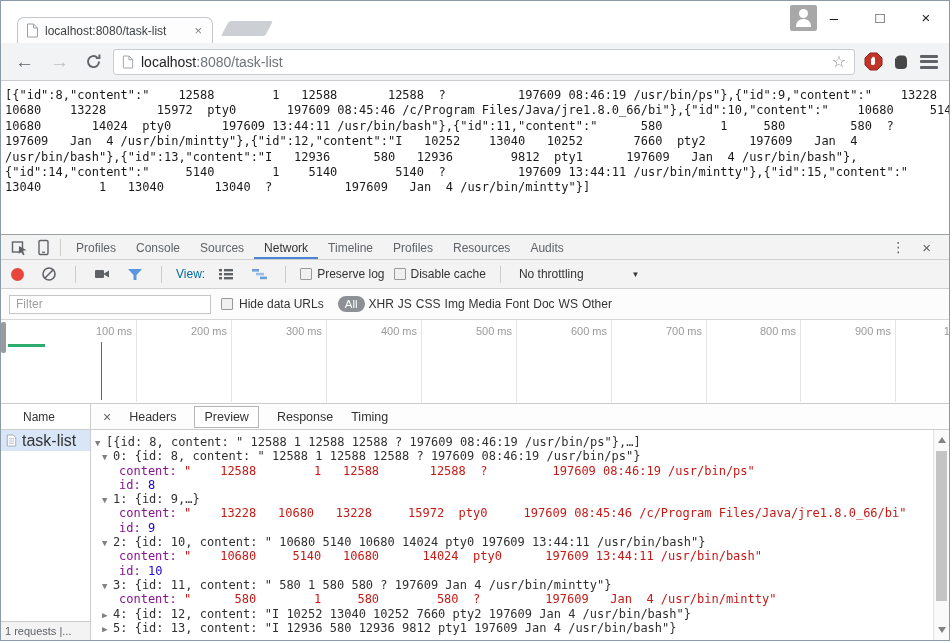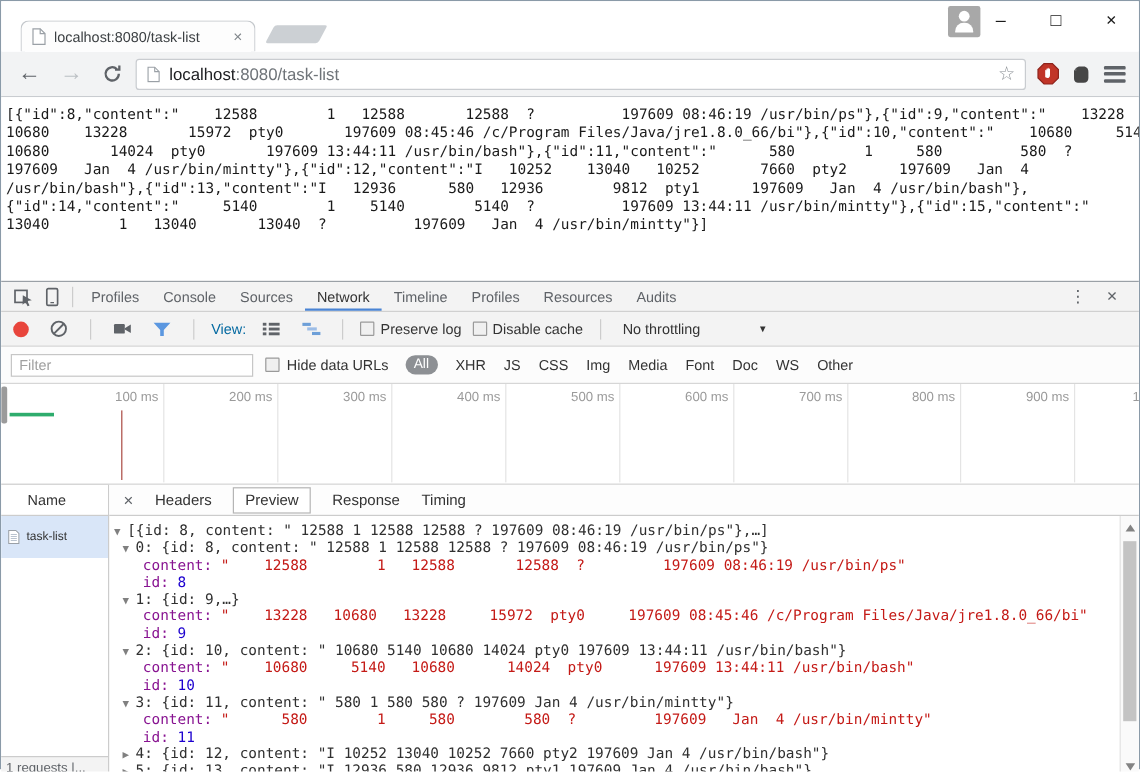--- a/index.html
+++ b/index.html
@@ -66,42 +66,42 @@
   .cb { width:12px; height:12px; border:1px solid #9a9a9a; background:#f0f0f0; border-radius:1px; flex:0 0 auto; }
   .cb-label { font-size:12px; color:#333; margin-left:-4px; }
   .throttle { font-size:12px; color:#333; display:flex; align-items:center; gap:48px; margin-left:4px; }
   .caret { font-size:8px; color:#333; }
 
   .dt-filterrow { height:31px; background:#fcfcfc; border-bottom:1px solid #d6d6d6;
                   display:flex; align-items:center; padding:0 8px; gap:10px; flex:0 0 auto; }
   .filter-input { width:202px; height:19px; border:1px solid #c6c6c6; font-size:12px;
                   padding:1px 6px; color:#333; font-family:"Liberation Sans", sans-serif; outline:none; }
   .filter-input::placeholder { color:#a0a0a0; }
-  .ftypes { display:flex; align-items:center; gap:15px; margin-left:4px; }
+  .ftypes { display:flex; align-items:center; gap:4px; margin-left:4px; }
   .ftype { font-size:12px; color:#333; }
   .fpill { background:#8d9094; color:#fff; border-radius:9px; padding:2px 7px; font-size:11.5px; }
 
   .dt-overview { height:84px; position:relative; background:#fff; border-bottom:1px solid #ccc; flex:0 0 auto; overflow:hidden; }
   .ov-seg { position:absolute; top:0; bottom:1px; border-right:1px solid #e4e4e4;margin-left:40px; }
   .ov-seg span { position:absolute; top:5px; right:4px; font-size:11px; color:#9a9a9a; white-space:nowrap; }
   .ov-seg:nth-of-type(1){left:0;width:96px}   .ov-seg:nth-of-type(2){left:96px;width:95px}
   .ov-seg:nth-of-type(3){left:191px;width:95px}.ov-seg:nth-of-type(4){left:286px;width:95px}
   .ov-seg:nth-of-type(5){left:381px;width:95px}.ov-seg:nth-of-type(6){left:476px;width:95px}
   .ov-seg:nth-of-type(7){left:571px;width:95px}.ov-seg:nth-of-type(8){left:666px;width:94px}
   .ov-seg:nth-of-type(9){left:760px;width:95px}.ov-seg:nth-of-type(10){left:855px;width:95px}
   .ov-green { position:absolute; left:7px; top:24px; width:37px; height:3px; background:#2eac6d; }
   .ov-redline { position:absolute; left:100px; top:22px; width:1px; height:58px; background:#aa4a43; }
   .ov-scroll { position:absolute; left:0; top:2px; width:5px; height:31px; background:#9b9b9b; border-radius:2px; }
 
   .dt-main { flex:1; display:flex; min-height:0; }
   .req-col { width:90px; border-right:1px solid #ccc; display:flex; flex-direction:column; flex:0 0 auto; }
   .req-header { height:26px; border-bottom:1px solid #ccc; font-size:12px; color:#333;
                 padding:6px 0 0 22px; }
-  .req-row { height:35px; background:#d9e6f8; display:flex; align-items:center; gap:5px;
-             padding:0 0 0 5px; font-size:10px; color:#333; }
+  .req-row { height:21px; background:#d9e6f8; display:flex; align-items:center; gap:5px;
+             padding:0 0 0 5px; font-size:16px; color:#333; }
   .req-status { margin-top:auto; height:19px; background:#f3f3f3; border-top:1px solid #ccc;
                 font-size:11px; color:#5f6368; padding:3px 2px 0 4px; white-space:nowrap; overflow:hidden; }
 
   .detail { flex:1; display:flex; flex-direction:column; position:relative; min-width:0; }
   .detail-header { height:26px; border-bottom:1px solid #ccc; background:#fdfdfd;
                    display:flex; align-items:center; gap:18px; padding:0 12px; flex:0 0 auto; }
   .dclose { font-size:14px; color:#5f6368; }
   .dtab { font-size:12.5px; color:#333; padding:3px 0; }
   .dtab.sel { border:1px solid #b5b5b5; background:#fff; padding:3px 9px; }
 
@@ -359,21 +359,20 @@
           <div class="pv-line ind2"><span class="c-key">content: </span><span class="c-string">"    12588        1   12588       12588  ?         197609 08:46:19 /usr/bin/ps"</span></div>
           <div class="pv-line ind2"><span class="c-key">id: </span><span class="c-number">8</span></div>
           <div class="pv-line ind1"><span class="pv-arrow">▼</span><span class="c-plain">1: {id: 9,…}</span></div>
           <div class="pv-line ind2"><span class="c-key">content: </span><span class="c-string">"    13228   10680   13228     15972  pty0     197609 08:45:46 /c/Program Files/Java/jre1.8.0_66/bi"</span></div>
           <div class="pv-line ind2"><span class="c-key">id: </span><span class="c-number">9</span></div>
           <div class="pv-line ind1"><span class="pv-arrow">▼</span><span class="c-plain">2: {id: 10, content: " 10680 5140 10680 14024 pty0 197609 13:44:11 /usr/bin/bash"}</span></div>
           <div class="pv-line ind2"><span class="c-key">content: </span><span class="c-string">"    10680     5140   10680      14024  pty0      197609 13:44:11 /usr/bin/bash"</span></div>
           <div class="pv-line ind2"><span class="c-key">id: </span><span class="c-number">10</span></div>
           <div class="pv-line ind1"><span class="pv-arrow">▼</span><span class="c-plain">3: {id: 11, content: " 580 1 580 580 ? 197609 Jan 4 /usr/bin/mintty"}</span></div>
           <div class="pv-line ind2"><span class="c-key">content: </span><span class="c-string">"      580        1     580        580  ?         197609   Jan  4 /usr/bin/mintty"</span></div>
-          <div class="pv-line ind2"><span class="c-key">id: </span><span class="c-number">11</span></div>
           <div class="pv-line ind1"><span class="pv-arrow">▶</span><span class="c-plain">4: {id: 12, content: "I 10252 13040 10252 7660 pty2 197609 Jan 4 /usr/bin/bash"}</span></div>
           <div class="pv-line ind1"><span class="pv-arrow">▶</span><span class="c-plain">5: {id: 13, content: "I 12936 580 12936 9812 pty1 197609 Jan 4 /usr/bin/bash"}</span></div>
         </div>
 
         <div class="pv-scroll">
           <div class="sb-up"></div>
           <div class="sb-thumb"></div>
           <div class="sb-down"></div>
         </div>
       </div>

